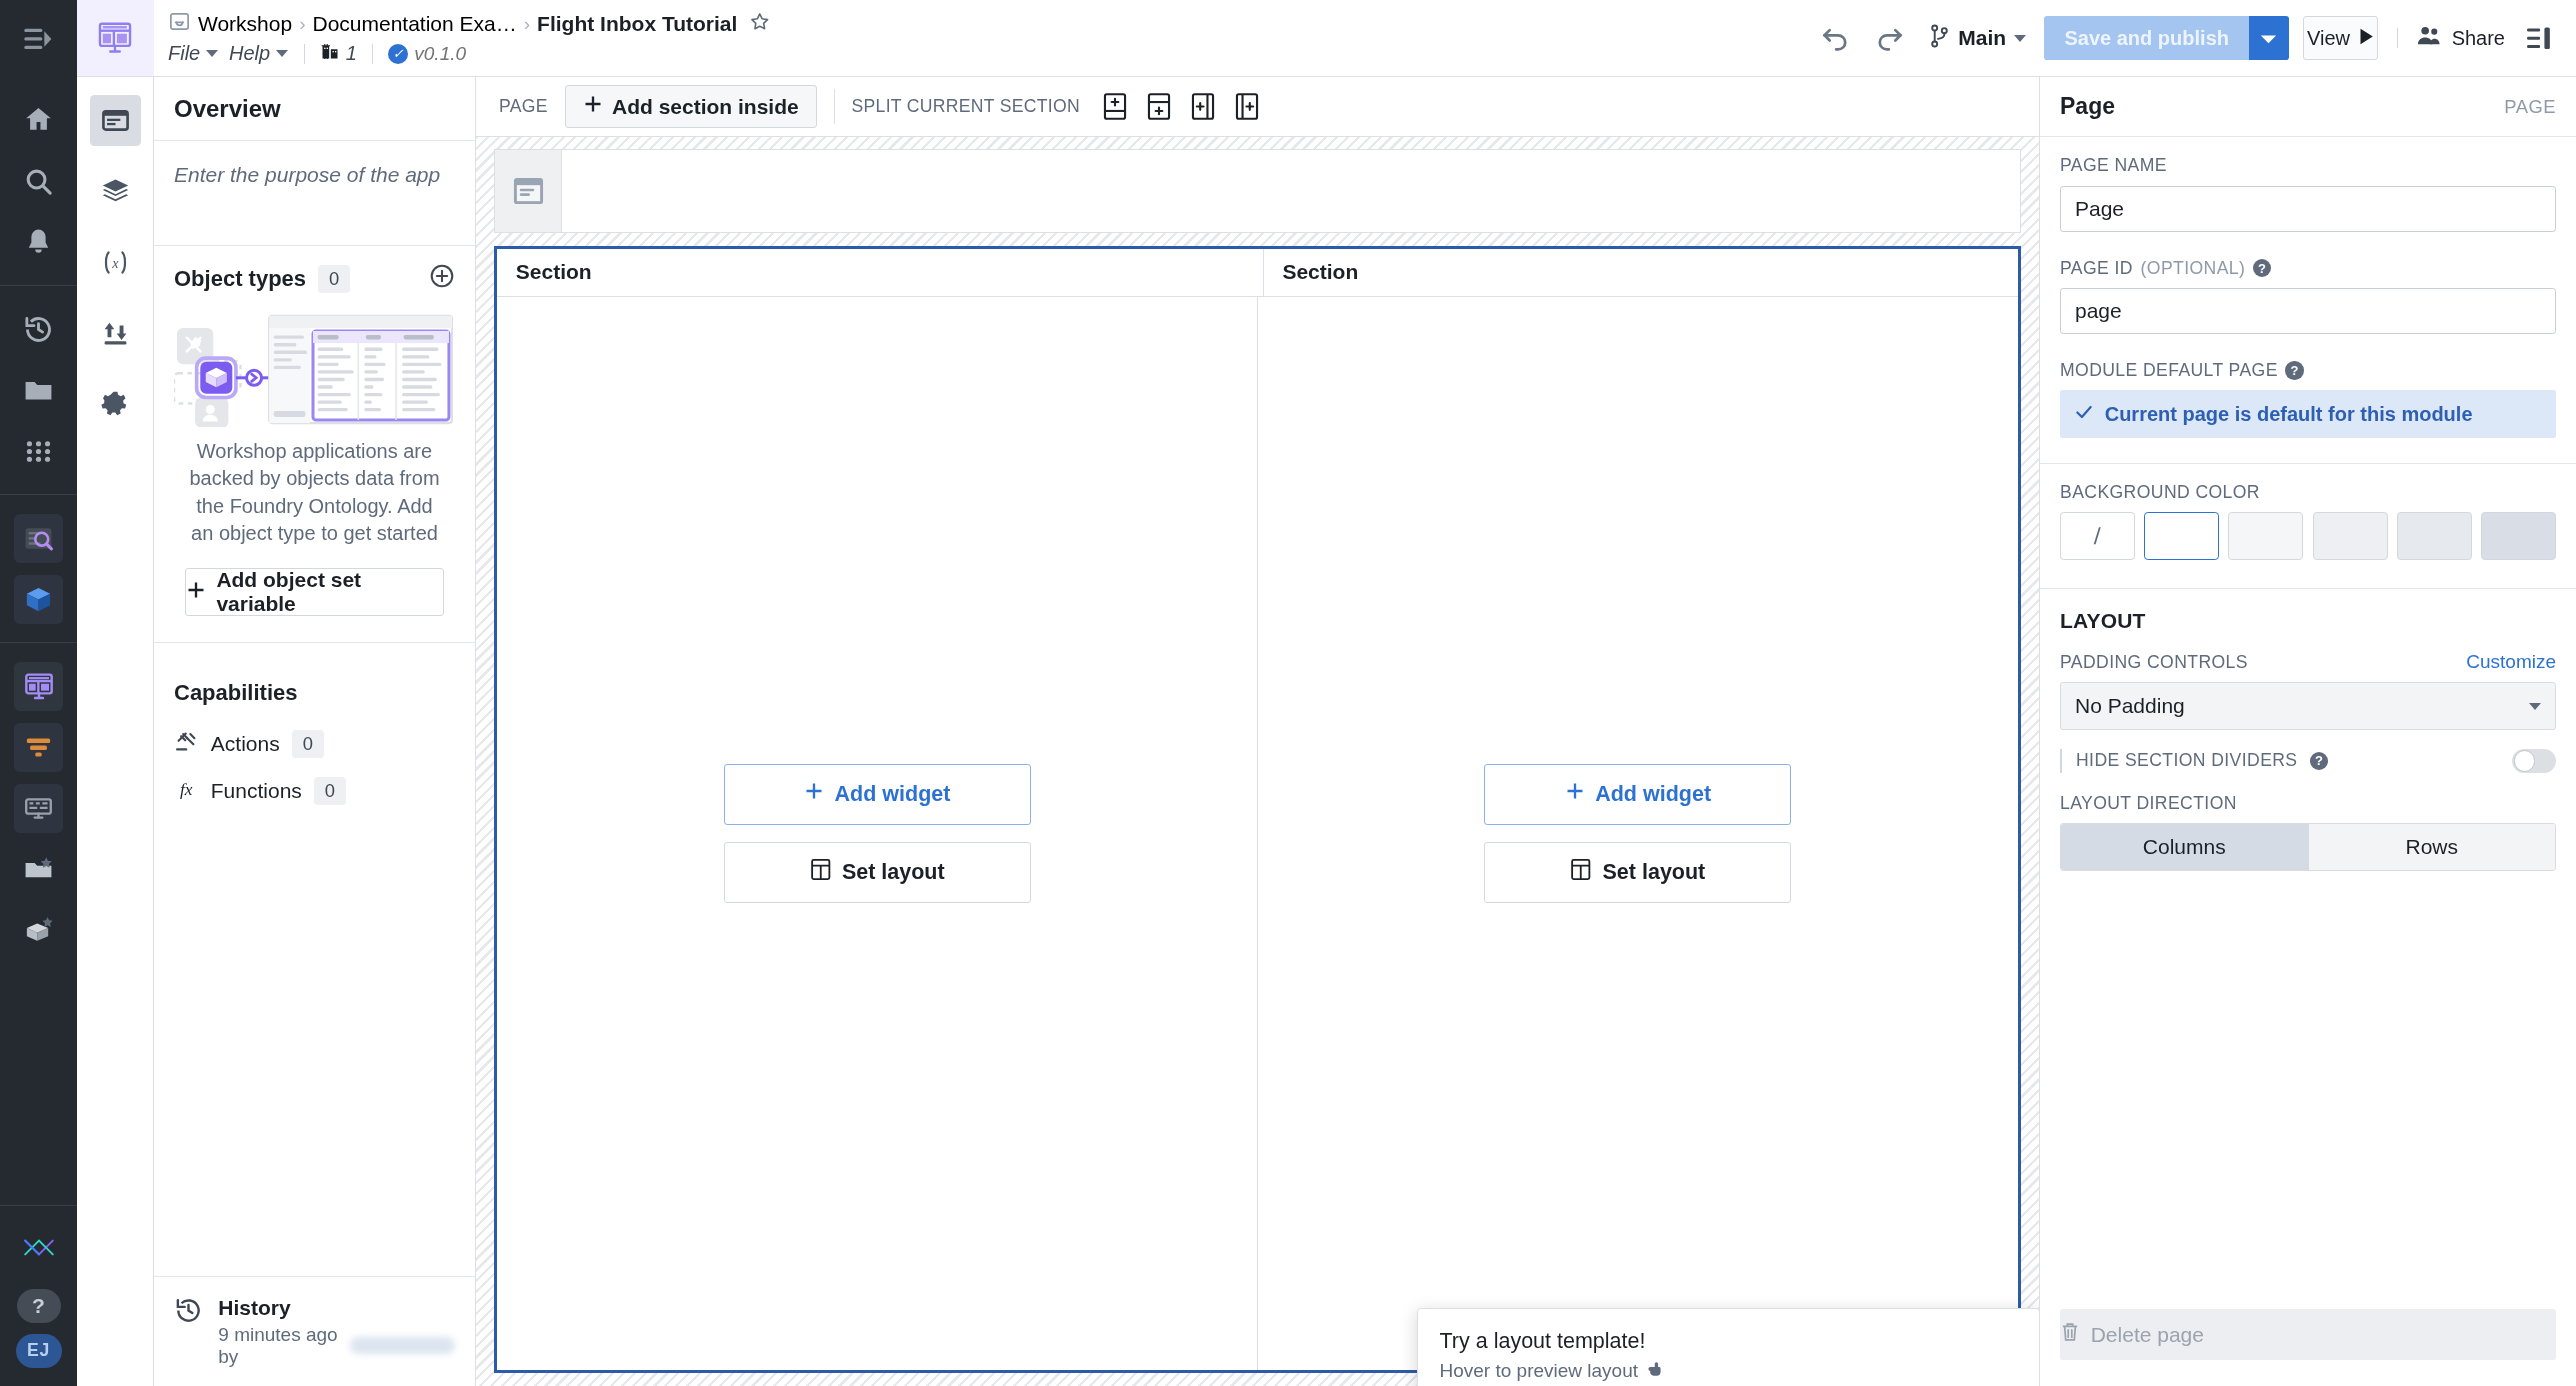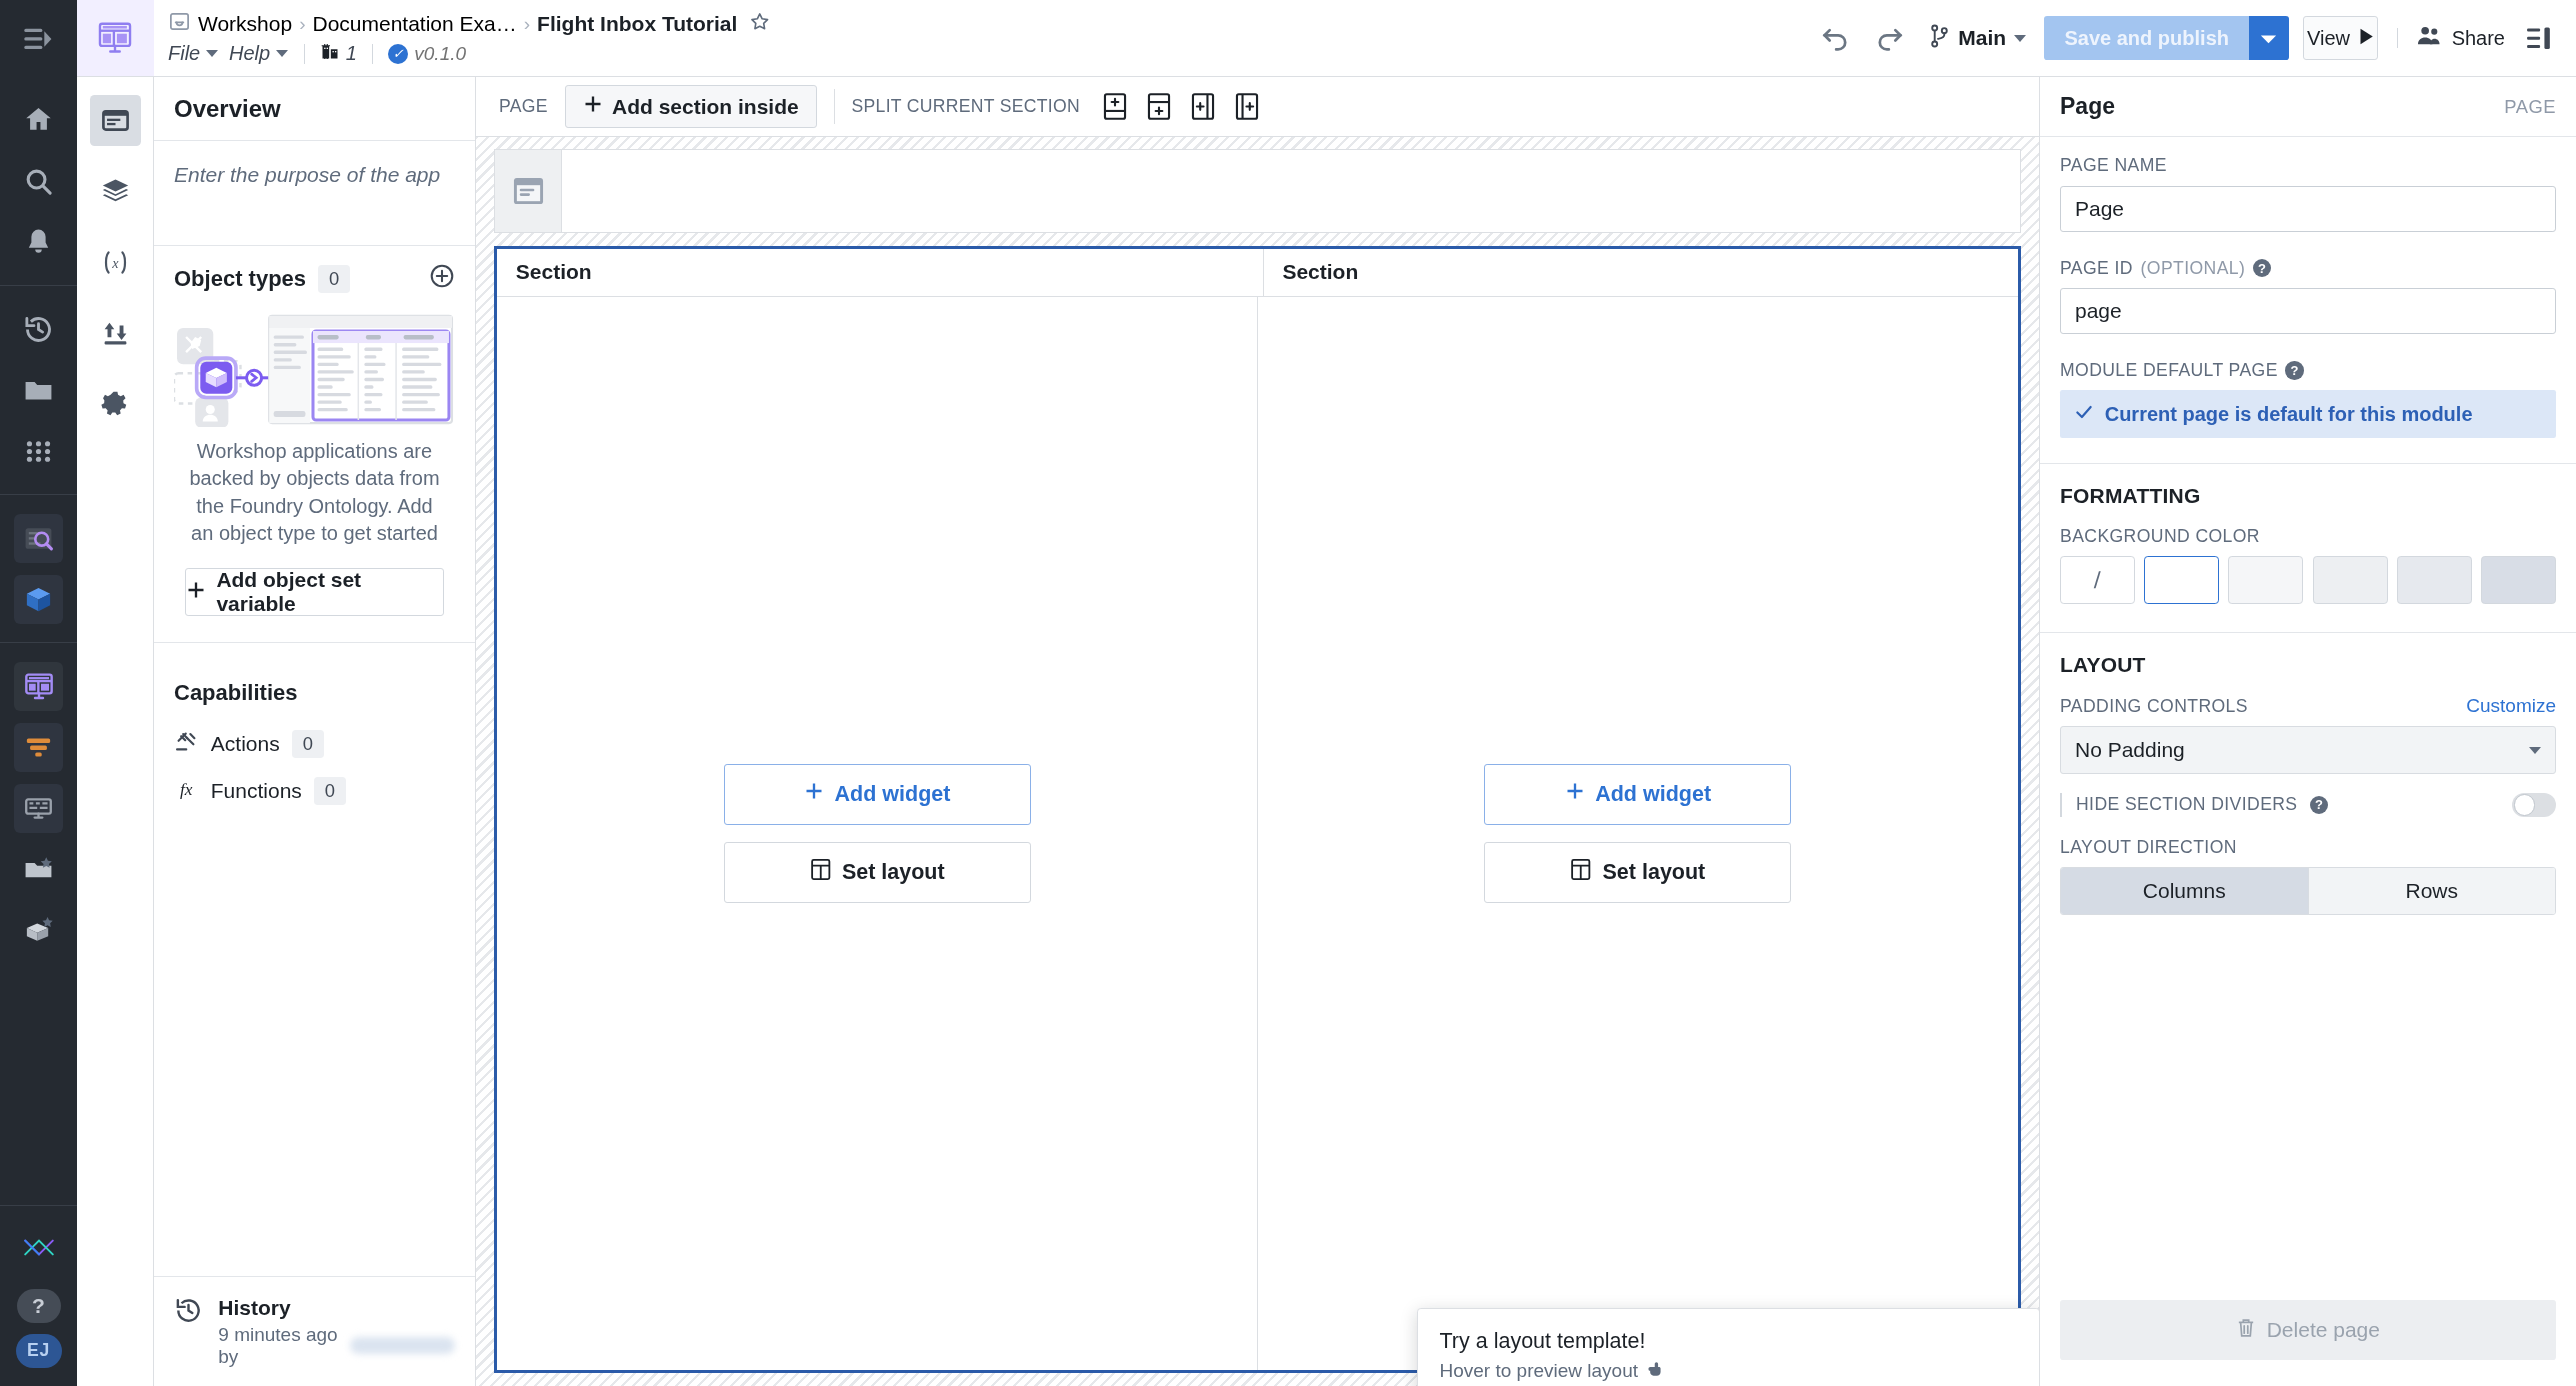--- a/index.html
+++ b/index.html
@@ -251,22 +251,22 @@
     display:flex;align-items:center; padding:1.5px; }
   .knob { width:21.5px;height:21.5px;border-radius:50%;background:#fff;border:0.8px solid #c0c6cd; }
   .segm { margin-top:9.2px; display:flex; height:48px; border-radius:3.1px; overflow:hidden;
     border:0.8px solid #d8dce1; }
   .seg { flex:1 1 0; display:flex;align-items:center;justify-content:center;
     font-size:21px; color:#1c2127; background:#f2f4f6; }
   .seg.on { background:#d5dbe4; }
   .seg + .seg { border-left:0.8px solid #d8dce1; }
   .rp-spacer { flex:1 1 auto; }
   .delbtn {
-    margin: 0 20px 26px; height:60px; background:#eceef1; border-radius:3.1px;
-    display:flex;align-items:center;justify-content:center;gap:10.7px;
+    margin: 0 20px 26px; height:51px; background:#eceef1; border-radius:3.1px;
+    display:flex;align-items:center;gap:10.7px;
     color:#9aa3ae; font-size:21px;
   }
 </style>
 </head>
 <body>
 
 <div class="rail">
   <div class="rail-top">
     <svg width="31" height="26" viewBox="0 0 24 20">
         <g fill="#8b939e">
@@ -870,21 +870,20 @@
             <span>
               <svg width="20" height="20" viewBox="0 0 24 24" fill="none" stroke="#2d60b5" stroke-width="2.6" stroke-linecap="round" stroke-linejoin="round">
                 <path d="M4 12.5 L9.5 18 L20 6"></path>
                 </svg>
             </span>
             <span>Current page is default for this module</span>
           </div>
         </div>
 
         <div class="rp-div"></div>
-        <div class="rp-sectitle">FORMATTING</div>
         <div class="rp-block">
           <div class="fld-lbl">BACKGROUND COLOR</div>
           <div class="swatches">
             <div class="sw">
                 <span class="slash">/</span>
               </div>
             <div class="sw sel" style="background:#ffffff"></div>
             <div class="sw" style="background:#f5f6f8"></div>
             <div class="sw" style="background:#edeff2"></div>
             <div class="sw" style="background:#e6e9ee"></div>

